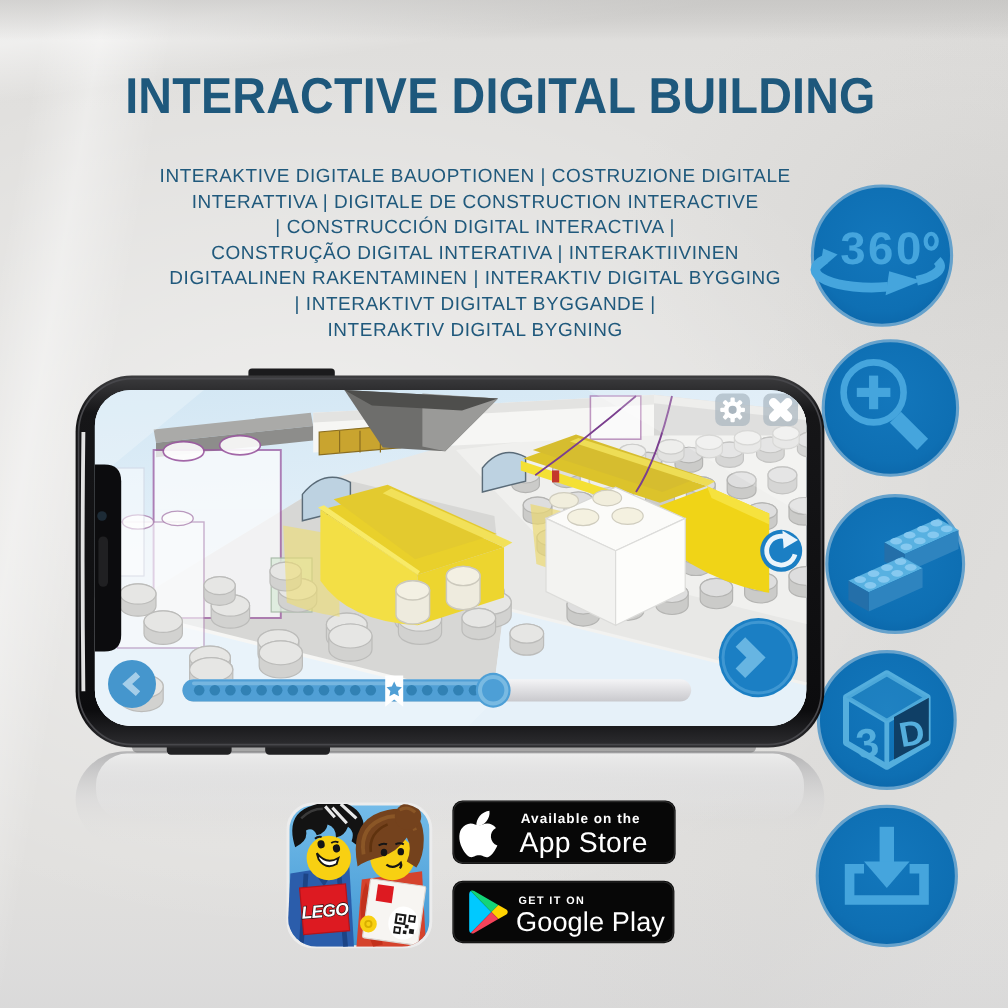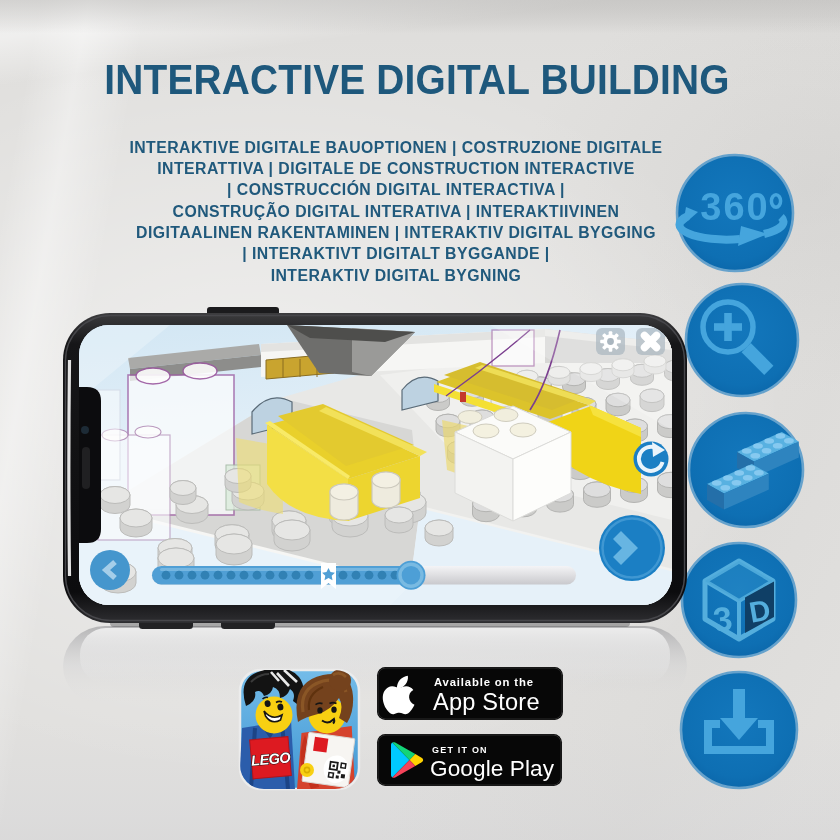--- a/index.html
+++ b/index.html
@@ -15,21 +15,21 @@
   background:
     linear-gradient(180deg, rgba(198,197,195,.6) 0%, rgba(198,197,195,0) 4%),
     radial-gradient(ellipse 420px 300px at 97% 22%, rgba(203,202,200,.4) 0%, rgba(203,202,200,0) 70%),
     linear-gradient(172deg, rgba(255,255,255,.5) 4%, rgba(255,255,255,0) 9%),
     linear-gradient(100deg, rgba(255,255,255,0) 4%, rgba(255,255,255,.38) 9%, rgba(255,255,255,0) 15%),
     linear-gradient(115deg, rgba(255,255,255,0) 62%, rgba(210,209,207,.25) 82%, rgba(218,217,215,.1) 95%);}
 .ttl{position:absolute;left:-3px;top:56px;width:840px;text-align:center;
   color:#1e587c;font-weight:bold;font-size:42px;letter-spacing:.2px;
   transform:scaleX(.925);transform-origin:center;white-space:nowrap;}
 .sub{position:absolute;left:0;top:136.5px;width:792px;text-align:center;
-  color:#20597c;font-weight:bold;font-size:15.8px;line-height:21.35px;letter-spacing:.45px;}
+  color:#20597c;font-weight:normal;font-size:15.8px;line-height:21.35px;letter-spacing:.45px;}
 </style>
 </head>
 <body>
 
 <div id="bg1"></div>
 
 <div id="bg2"></div>
 
 <div class="ttl">INTERACTIVE DIGITAL BUILDING</div>
 

